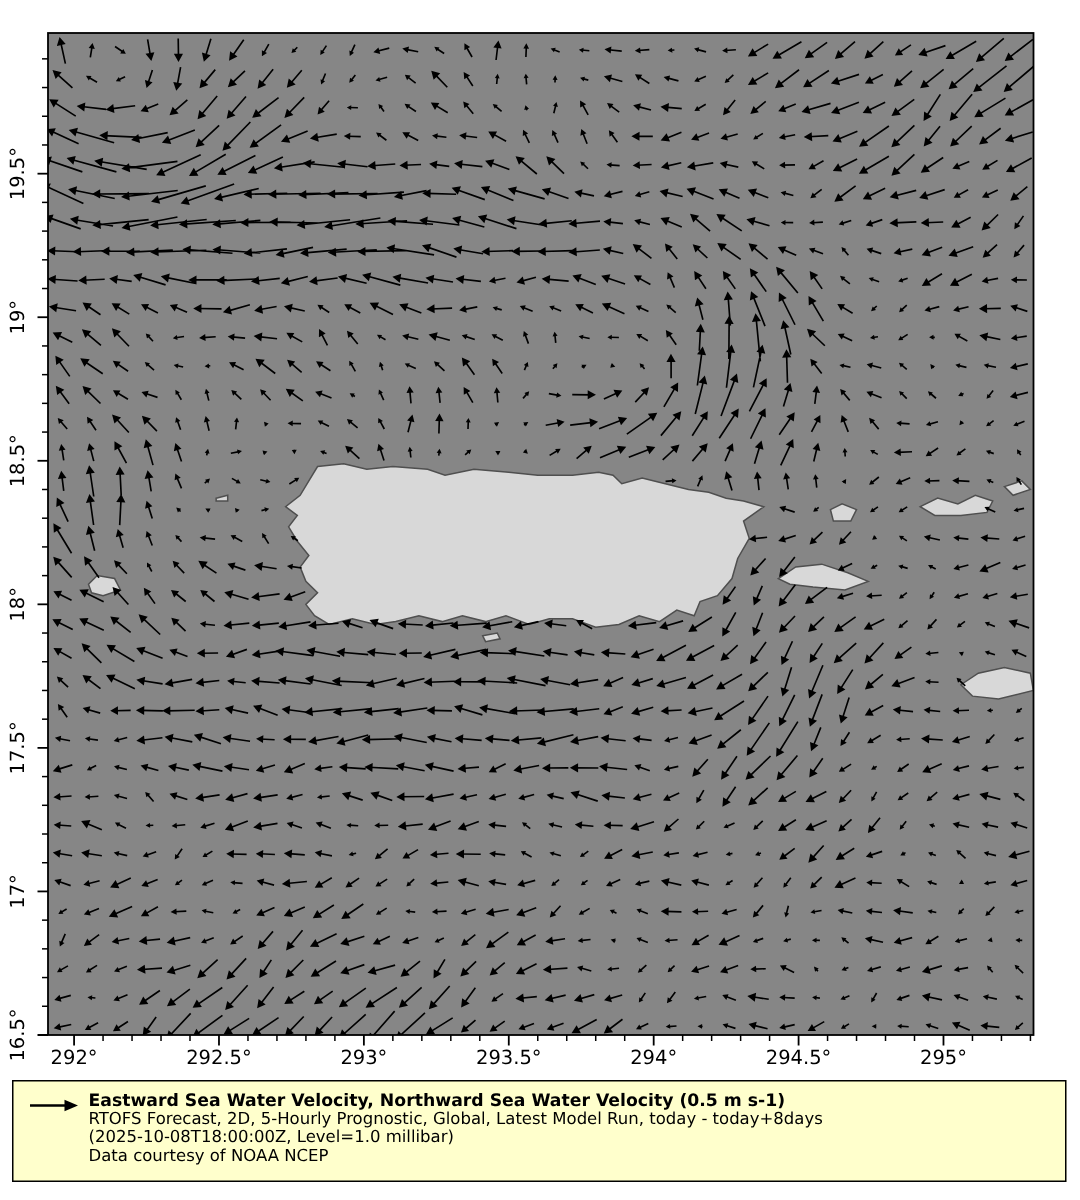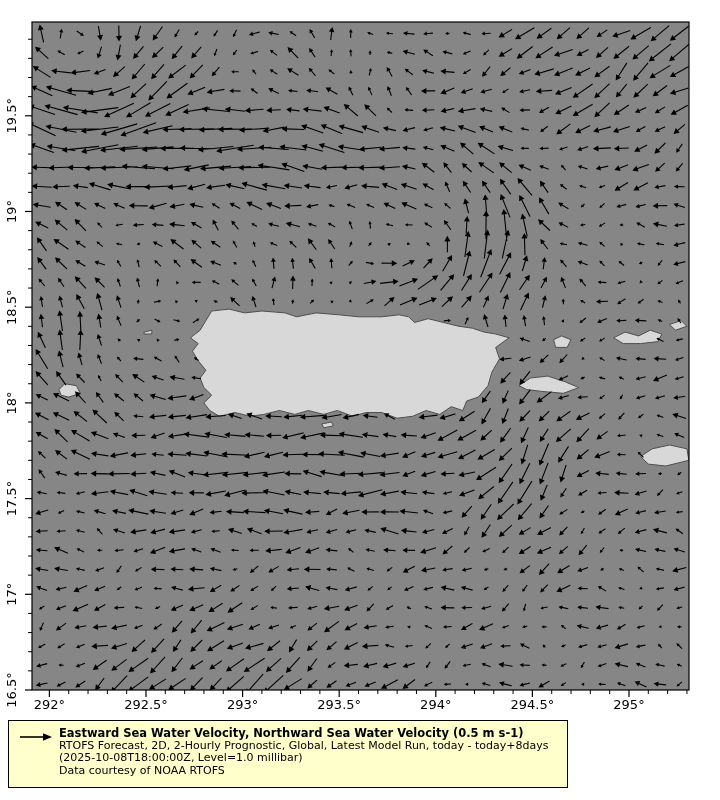--- a/index.html
+++ b/index.html
@@ -121,25 +121,25 @@
         <line x1="32" y1="192.34599999999944" x2="28" y2="192.34599999999944" stroke="#000000" stroke-width="1"></line>
         <line x1="32" y1="173.20599999999985" x2="28" y2="173.20599999999985" stroke="#000000" stroke-width="1"></line>
         <line x1="32" y1="154.06599999999958" x2="28" y2="154.06599999999958" stroke="#000000" stroke-width="1"></line>
         <line x1="32" y1="134.926" x2="28" y2="134.926" stroke="#000000" stroke-width="1"></line>
         <line x1="32" y1="96.64599999999943" x2="28" y2="96.64599999999943" stroke="#000000" stroke-width="1"></line>
         <line x1="32" y1="77.50599999999983" x2="28" y2="77.50599999999983" stroke="#000000" stroke-width="1"></line>
         <line x1="32" y1="58.365999999999566" x2="28" y2="58.365999999999566" stroke="#000000" stroke-width="1"></line>
         <line x1="32" y1="39.22599999999997" x2="28" y2="39.22599999999997" stroke="#000000" stroke-width="1"></line>
       </g>
     </svg>
-  <div class="legend" id="legend-box" style="left: 8px; top: 720px; width: 560px; height: 68px; background: rgb(255, 255, 204); border: 1px solid rgb(0, 0, 0);">
+  <div class="legend" id="legend-box" style="left: 8px; top: 720px; width: 703px; height: 68px; background: rgb(255, 255, 204); border: 1px solid rgb(0, 0, 0);">
     <svg class="legend-icon" width="34" height="12" viewBox="0 0 34 12">
       <line x1="1" y1="6" x2="26" y2="6" stroke="#000" stroke-width="1.6"></line>
       <path d="M33,6 L24,2.2 L24,9.8 Z" fill="#000"></path>
     </svg>
     <div class="legend-text">
       <div class="legend-title">Eastward Sea Water Velocity, Northward Sea Water Velocity (0.5 m s-1)</div>
-      <div class="legend-line">RTOFS Forecast, 2D, 2-Hourly Prognostic, Global, Latest Model Run, today - today+8days</div>
+      <div class="legend-line">RTOFS Forecast, 2D, 5-Hourly Prognostic, Global, Latest Model Run, today - today+8days</div>
       <div class="legend-line">(2025-10-08T18:00:00Z, Level=1.0 millibar)</div>
-      <div class="legend-line">Data courtesy of NOAA RTOFS</div>
+      <div class="legend-line">Data courtesy of NOAA NCEP</div>
     </div>
   </div>
 </div>
 
 </body></html>

